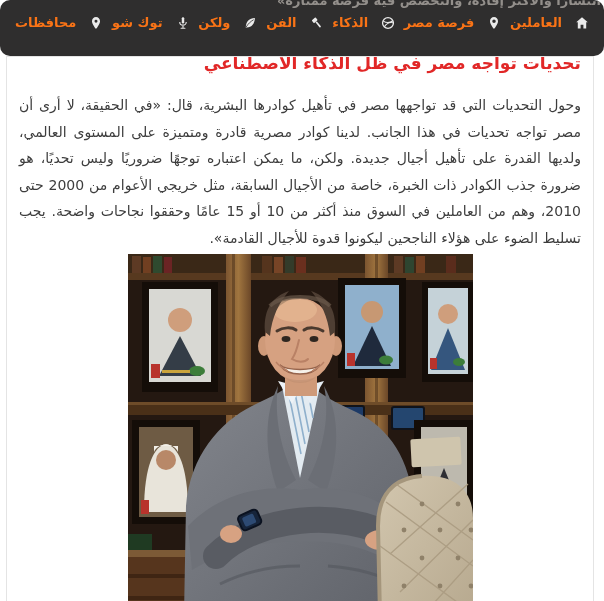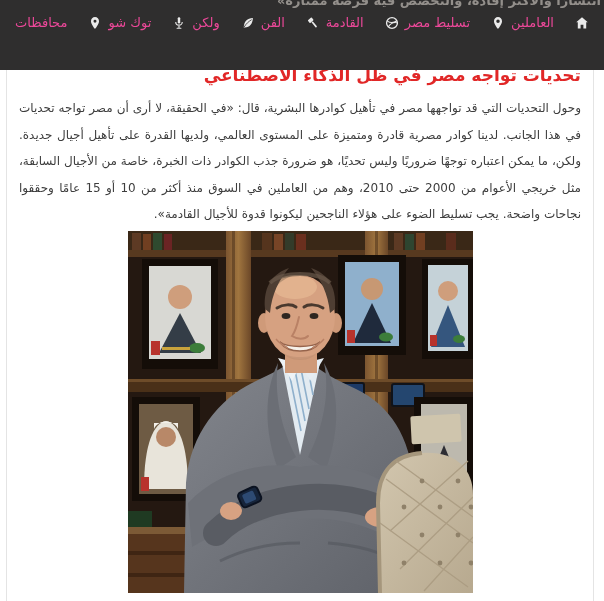--- a/index.html
+++ b/index.html
@@ -3,52 +3,52 @@
 <meta charset="utf-8">
 <style>
   html,body{margin:0;padding:0;}
   body{
     width:604px;height:601px;overflow:hidden;position:relative;
     background:#ffffff;direction:rtl;
     font-family:"DejaVu Sans","Liberation Sans",sans-serif;
   }
   
   .navbar{
-    position:absolute;top:0;left:0;right:0;height:70px;
-    background:#2f2e2e;z-index:20;overflow:hidden;
+    position:absolute;top:0;left:0;right:0;height:56px;
+    background:#2f2e2e;z-index:20;overflow:hidden;border-radius:10px;
   }
   .ticker{
     position:absolute;top:-7px;right:3px;
     color:#938f8b;font-size:13px;font-weight:bold;white-space:nowrap;
   }
   .nav-row{
     position:absolute;top:15px;right:0;left:0;
     display:flex;justify-content:space-between;align-items:center;
     padding:0 15px;
   }
   .nav-item{
-    display:flex;align-items:center;gap:21px;
-    color:#ec4899;font-size:13px;font-weight:normal;cursor:pointer;
+    display:flex;align-items:center;gap:13px;
+    color:#f97316;font-size:13px;font-weight:bold;cursor:pointer;
     white-space:nowrap;
   }
   .nav-item .ic{display:inline-flex;width:14px;height:14px;}
   .nav-item svg{width:14px;height:14px;}
   
   .card{
     position:absolute;top:56px;left:6px;right:10px;bottom:0;
     background:#fff;border:1px solid #e4e4e4;border-bottom:none;
-    padding:12px 12px;overflow:hidden;
+    padding:0 12px;overflow:hidden;
   }
   .headline{
     color:#e12727;font-size:17px;font-weight:bold;line-height:21px;
     margin:-4px 0 0 0;cursor:pointer;
   }
   .body-text{
-    color:#3d3d3d;font-size:12px;line-height:26.5px;
-    text-align:justify;margin:9px 0 0 0;
+    color:#3d3d3d;font-size:14px;line-height:26.5px;
+    text-align:justify;margin:18px 0 0 0;
   }
   figure{margin:3px auto 0 auto;width:345px;text-align:center;}
   .photo-box{width:345px;height:362px;display:block;}
 </style>
 </head>
 <body>
 
 <header class="navbar">
   <div class="ticker">انتشارًا والأكثر إفادة، والتخصص فيه فرصة ممتازة»</div>
   <nav class="nav-row">
@@ -61,31 +61,31 @@
       </span>
       <span>العاملين</span>
     </div>
 
     <div class="nav-item">
       <span class="ic">
         <svg viewBox="0 0 16 16">
             <path fill="#eaeaea" fill-rule="evenodd" d="M8 1.2 C5.4 1.2 3.4 3.3 3.4 5.9 C3.4 9.4 8 14.8 8 14.8 C8 14.8 12.6 9.4 12.6 5.9 C12.6 3.3 10.6 1.2 8 1.2 Z M8 7.9 A2 2 0 1 1 8 3.9 A2 2 0 0 1 8 7.9 Z"></path>
           </svg>
       </span>
-      <span>تسليط مصر</span>
+      <span>فرصة مصر</span>
     </div>
 
     <div class="nav-item">
       <span class="ic">
         <svg viewBox="0 0 16 16">
           <circle cx="8" cy="8" r="6.2" fill="none" stroke="#eaeaea" stroke-width="1.5"></circle>
           <path d="M2.6 5.8 C6 8 10 8 13.6 5.4 M3.8 12.4 C6.6 8.2 10 6.6 14 7.8" fill="none" stroke="#eaeaea" stroke-width="1.2"></path>
         </svg>
       </span>
-      <span>القادمة</span>
+      <span>الذكاء</span>
     </div>
 
     <div class="nav-item">
       <span class="ic">
         <svg viewBox="0 0 16 16">
             <g fill="#eaeaea" transform="rotate(-40 8 8)">
               <rect x="5.2" y="1.8" width="5.6" height="4.2" rx="0.9"></rect>
               <rect x="7.1" y="6.2" width="1.9" height="8" rx="0.8"></rect>
             </g>
           </svg>

